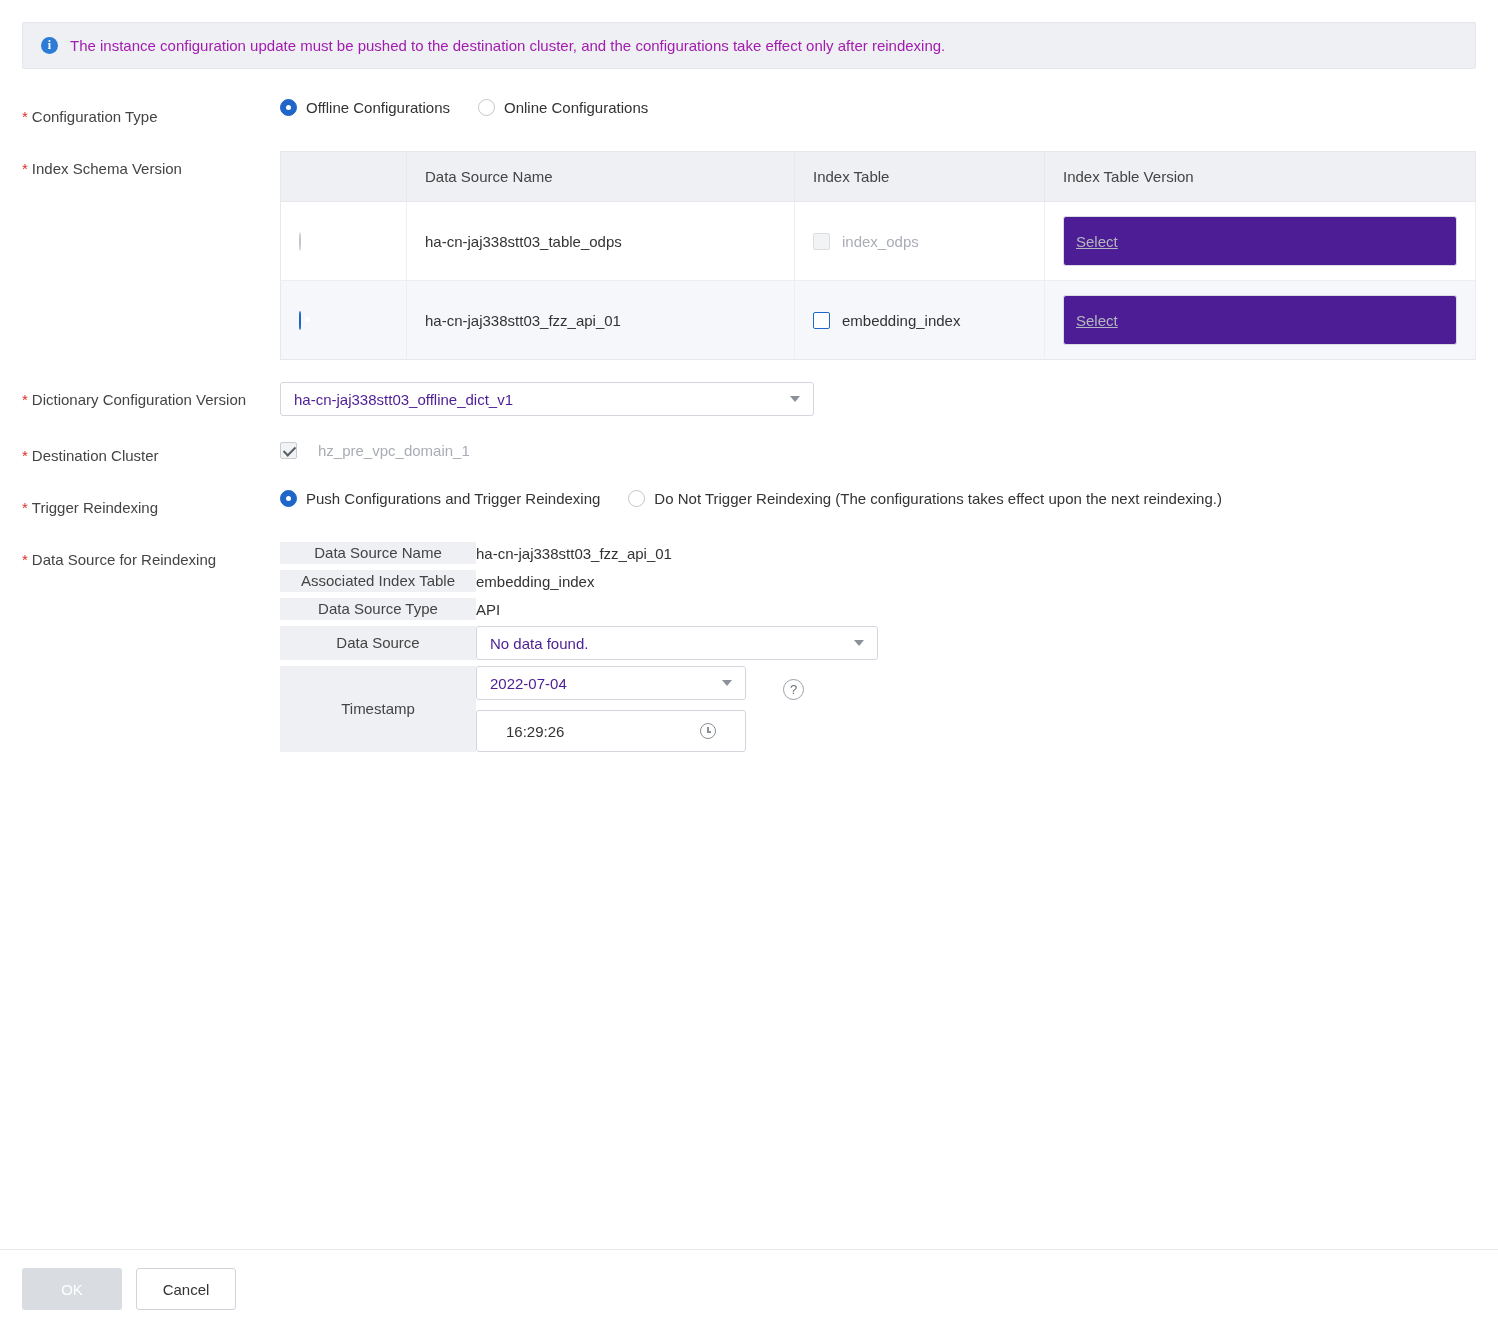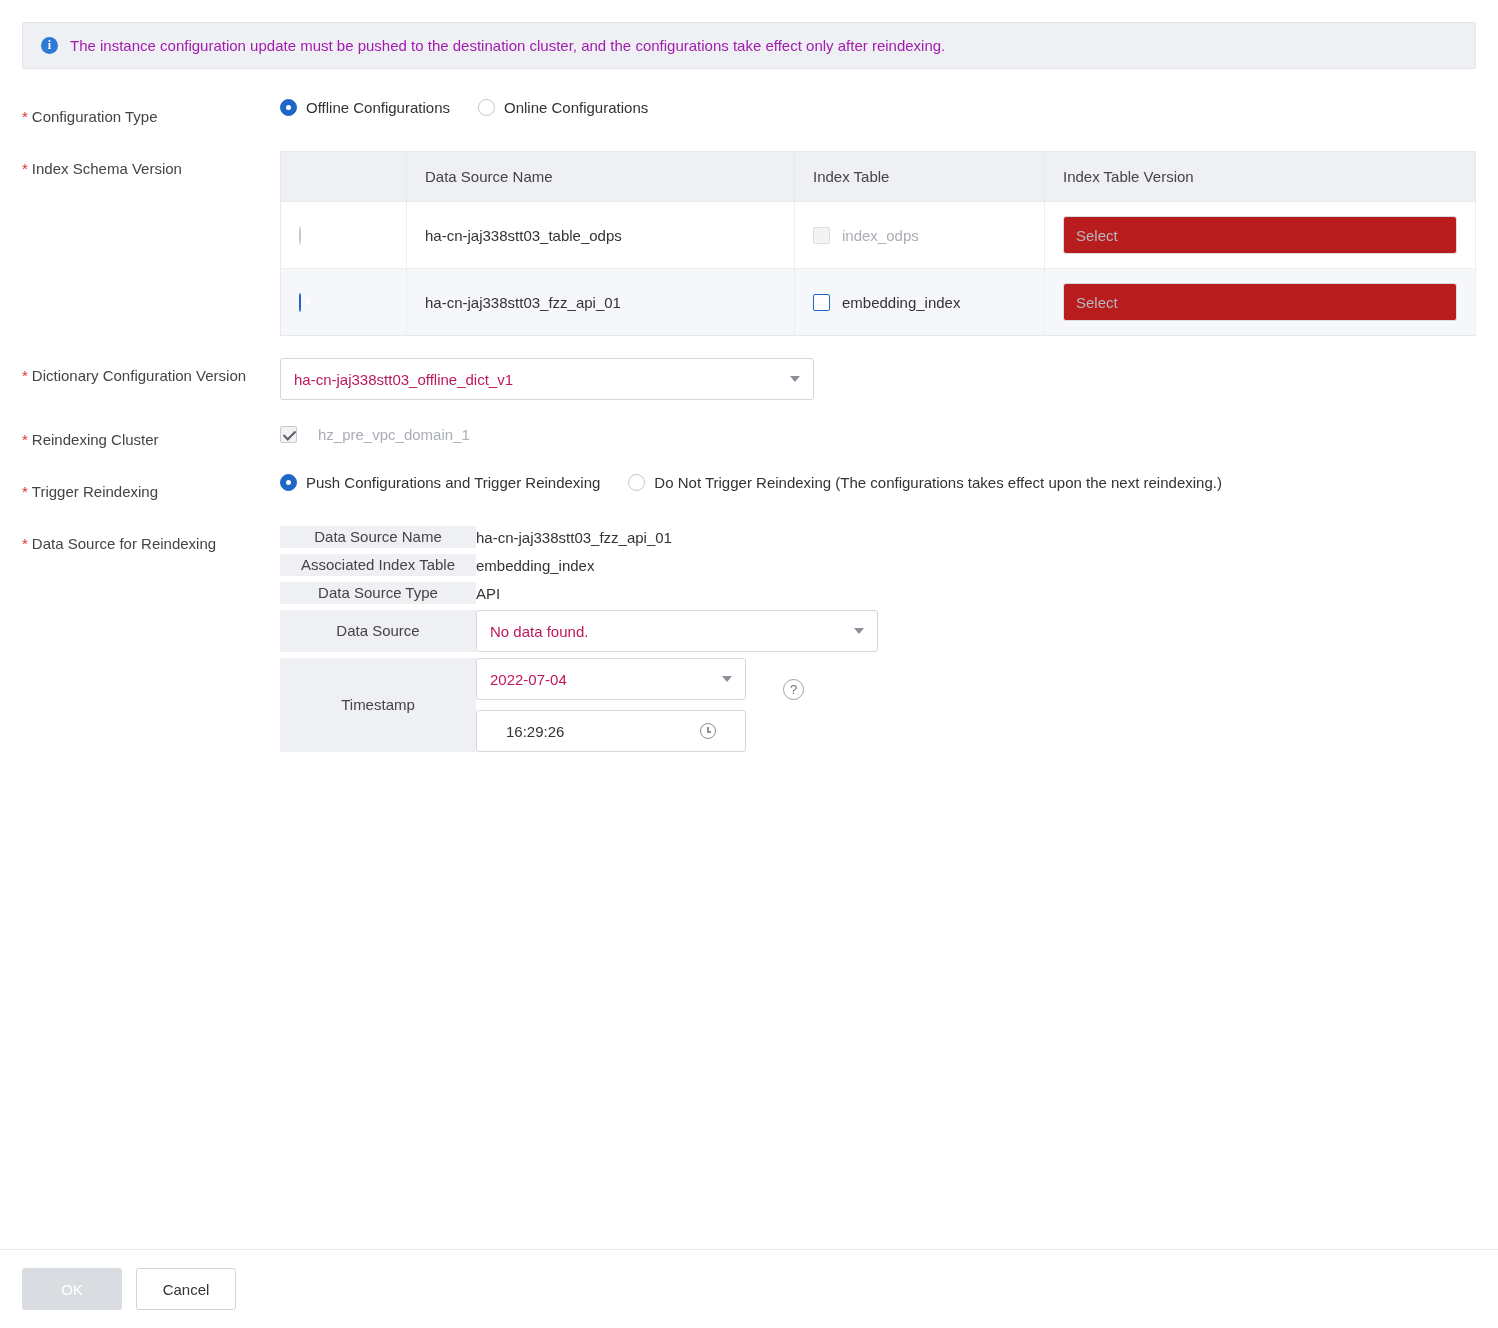--- a/index.html
+++ b/index.html
@@ -139,42 +139,43 @@
   .schema-table tr:last-child td { border-bottom: none; }
   .col-radio { width: 126px; }
   .col-ds { width: 388px; }
   .col-it { width: 250px; }
   .cell-inline { display: flex; align-items: center; gap: 12px; }
   .text-muted { color: #a9adb4; }
   .row-selected { background: #f5f7fa; }
   .select-box {
     border: 1px solid #d9dde3;
     border-radius: 3px;
-    background: #b91c1c;
-    height: 38px;
+    background: #4c1d95;
+    height: 50px;
     display: flex;
     align-items: center;
     padding: 0 12px;
     color: #b4b8be;
     font-size: 15px;
     min-width: 390px;
+    text-decoration: underline;
   }
 
   
   .dropdown {
     border: 1px solid #d3d7dd;
     border-radius: 3px;
     background: #fff;
-    height: 42px;
+    height: 34px;
     display: flex;
     align-items: center;
     justify-content: space-between;
     padding: 0 13px;
     font-size: 15px;
-    color: #be185d;
+    color: #4c1d95;
     cursor: pointer;
   }
   .w-534 { width: 534px; }
   .w-402 { width: 402px; }
   .w-270 { width: 270px; }
   .chev {
     width: 0; height: 0;
     border-left: 5px solid transparent;
     border-right: 5px solid transparent;
     border-top: 6px solid #8b9099;
@@ -363,21 +364,21 @@
       <div class="form-field">
         <div class="dropdown w-534">
           <span>ha-cn-jaj338stt03_offline_dict_v1</span>
           <span class="chev"></span>
         </div>
       </div>
     </div>
 
     <div class="form-row">
       <div class="form-label">
-        <span class="req">*</span><span>Reindexing Cluster</span>
+        <span class="req">*</span><span>Destination Cluster</span>
       </div>
       <div class="form-field">
         <div class="inline-flex" style="padding-top:4px;">
           <span class="cb checked-grey"></span>
           <span class="text-muted label-inline">hz_pre_vpc_domain_1</span>
         </div>
       </div>
     </div>
 
     <div class="form-row">

